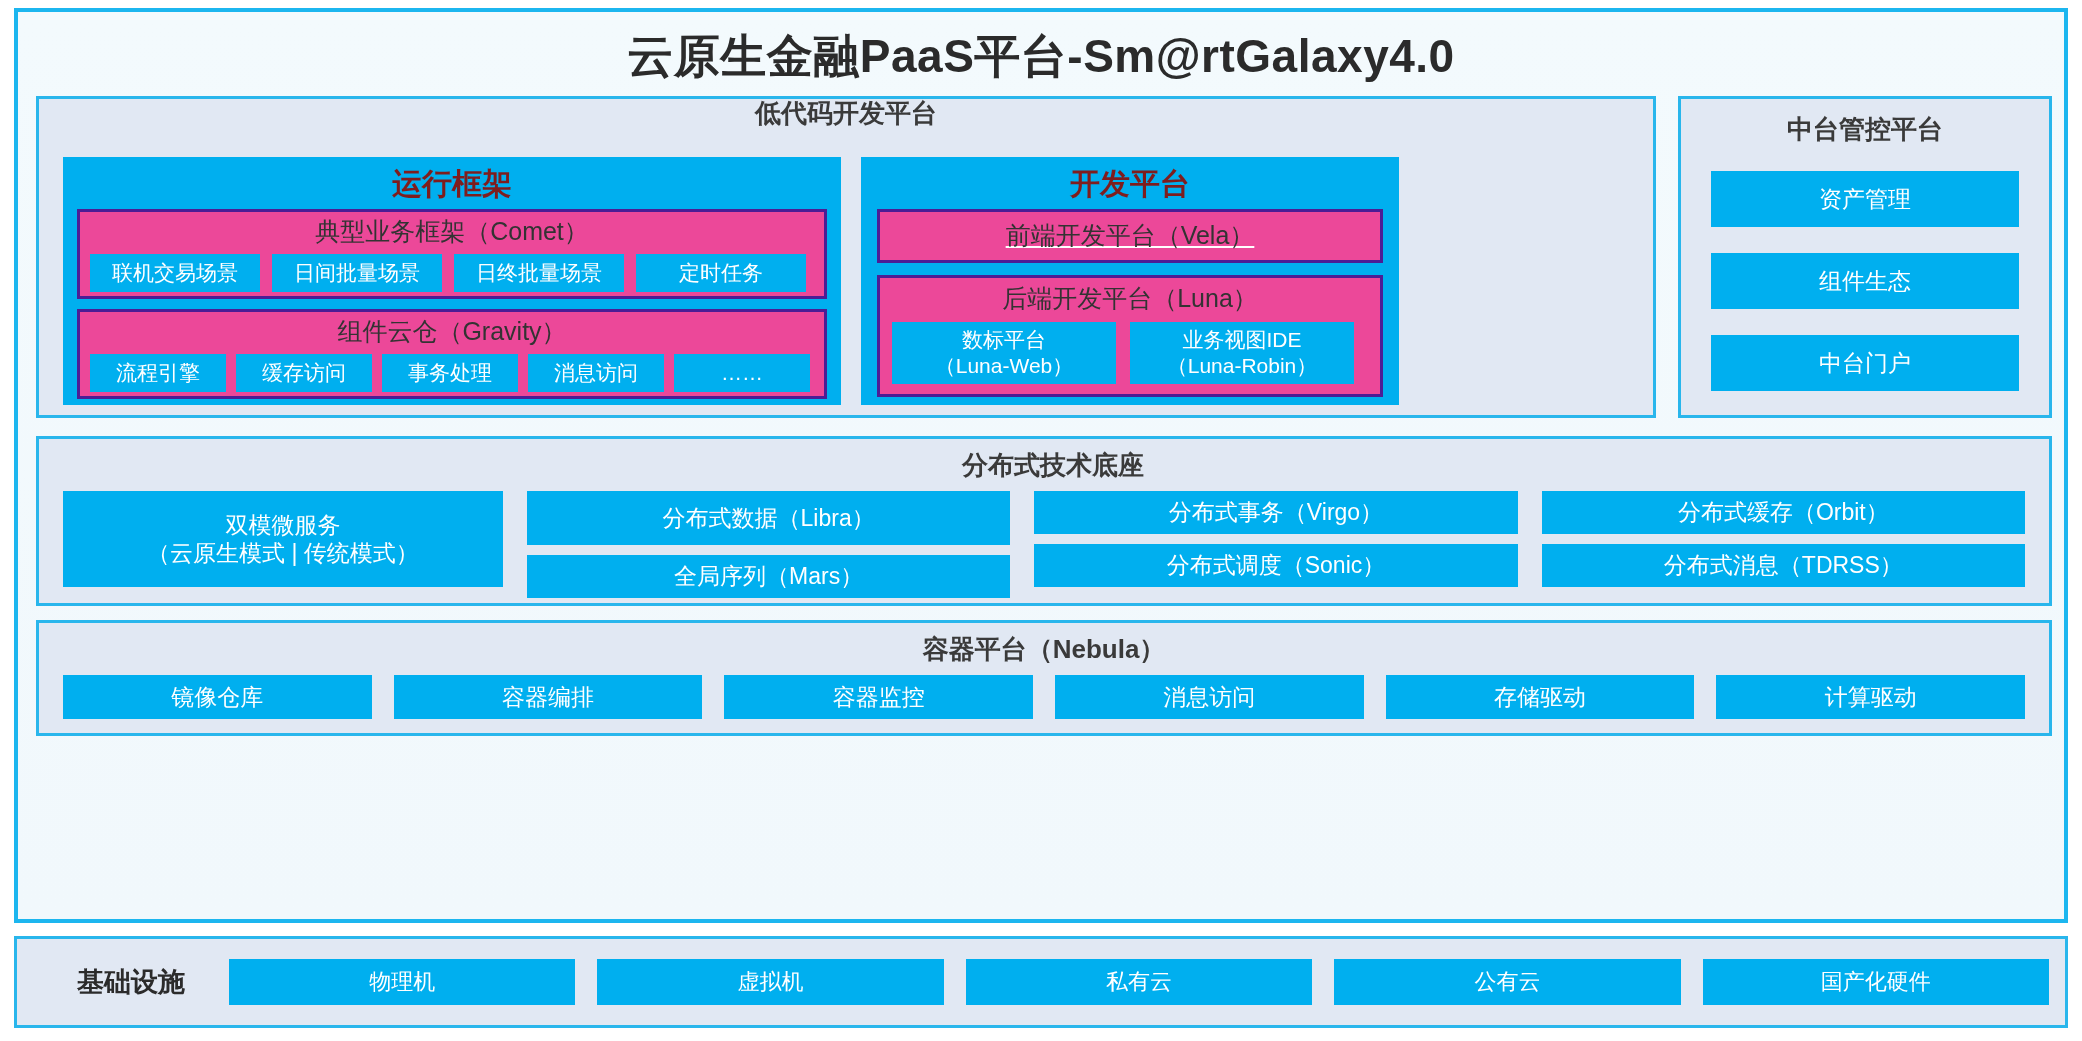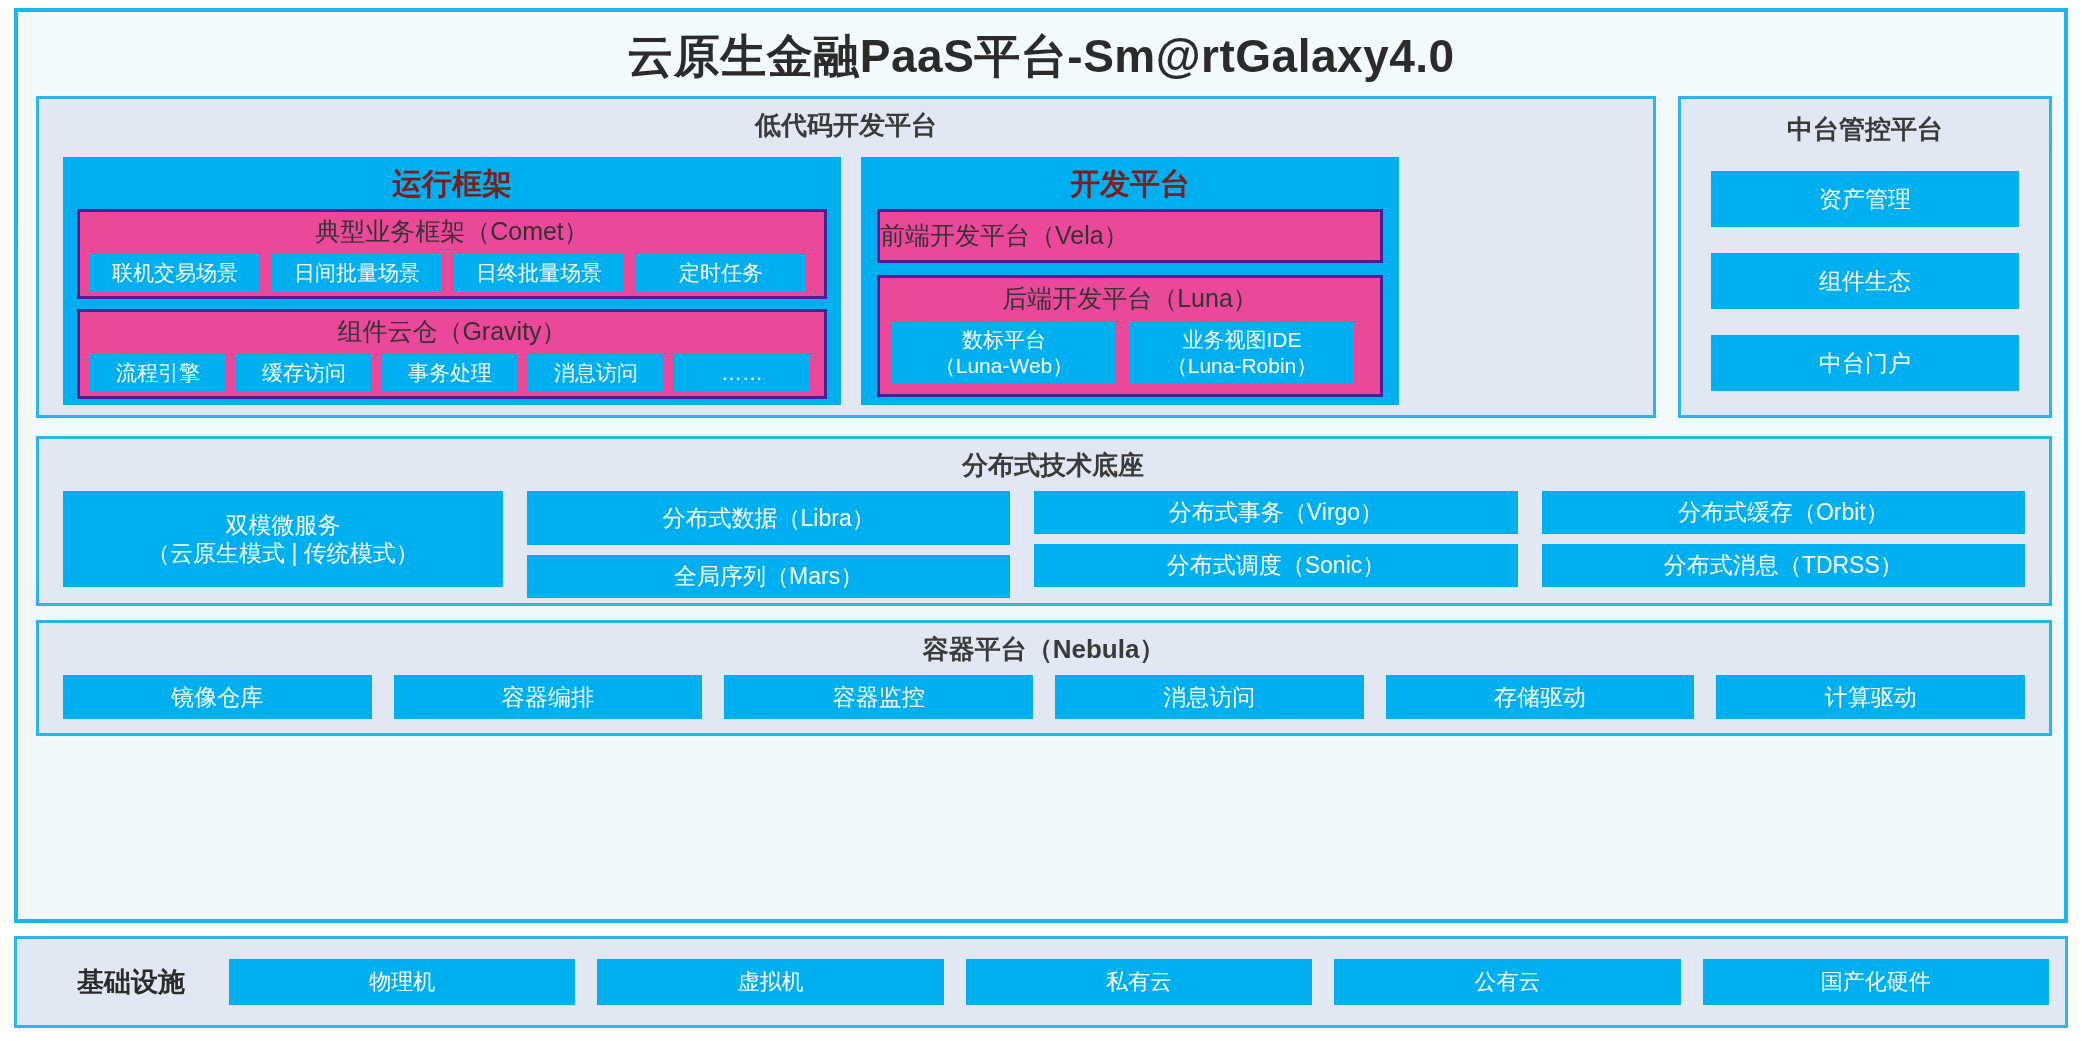--- a/index.html
+++ b/index.html
@@ -139,21 +139,21 @@
 </head>
 <body>
 
 <div id="page">
 
   <div class="outer-card">
 
     <div class="main-title">云原生金融PaaS平台-Sm@rtGalaxy4.0</div>
 
     <div class="panel" style="left:18px; top:84px; width:1620px; height:322px;">
-      <div class="panel-title" style="margin-top:12px;">低代码开发平台</div>
+      <div class="panel-title" style="margin-top:0;">低代码开发平台</div>
 
       <div class="blue-head" style="position:absolute; left:24px; top:58px; width:778px; height:248px;">
         <div class="blue-head-title" style="margin-top:10px;">运行框架</div>
 
         <div class="white-group" style="position:absolute; left:14px; top:52px; width:750px; height:90px;">
           <div class="white-group-title" style="margin-top:6px;">典型业务框架（Comet）</div>
           <div class="row" style="position:absolute; left:10px; top:42px; right:10px; gap:12px;">
             <div class="blue" style="width:170px; height:38px;">联机交易场景</div>
             <div class="blue" style="width:170px; height:38px;">日间批量场景</div>
             <div class="blue" style="width:170px; height:38px;">日终批量场景</div>
@@ -170,21 +170,21 @@
             <div class="blue" style="width:136px; height:38px;">消息访问</div>
             <div class="blue" style="width:136px; height:38px;">……</div>
           </div>
         </div>
       </div>
 
       <div class="blue-head" style="position:absolute; left:822px; top:58px; width:538px; height:248px;">
         <div class="blue-head-title" style="margin-top:10px;">开发平台</div>
 
         <div class="white-group" style="position:absolute; left:16px; top:52px; width:506px; height:54px;
-                    display:flex; align-items:center; justify-content:flex-start;">
+                    display:flex; align-items:center; justify-content:center;text-decoration:underline;">
           <div class="white-group-title">前端开发平台（Vela）</div>
         </div>
 
         <div class="white-group" style="position:absolute; left:16px; top:118px; width:506px; height:122px;">
           <div class="white-group-title" style="margin-top:7px;">后端开发平台（Luna）</div>
           <div class="row" style="position:absolute; left:12px; top:44px; right:12px; gap:14px;">
             <div class="blue" style="width:224px; height:62px; flex-direction:column;">
               <span>数标平台</span>
               <span>（Luna-Web）</span>
             </div>

